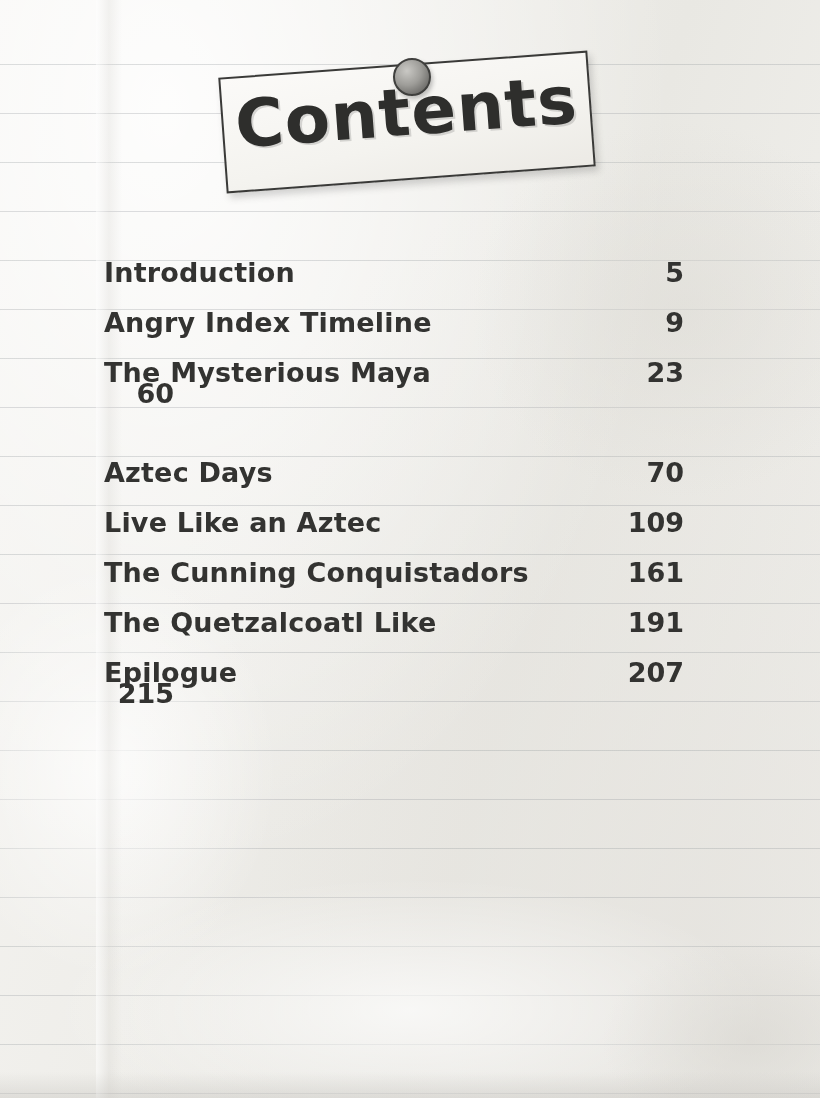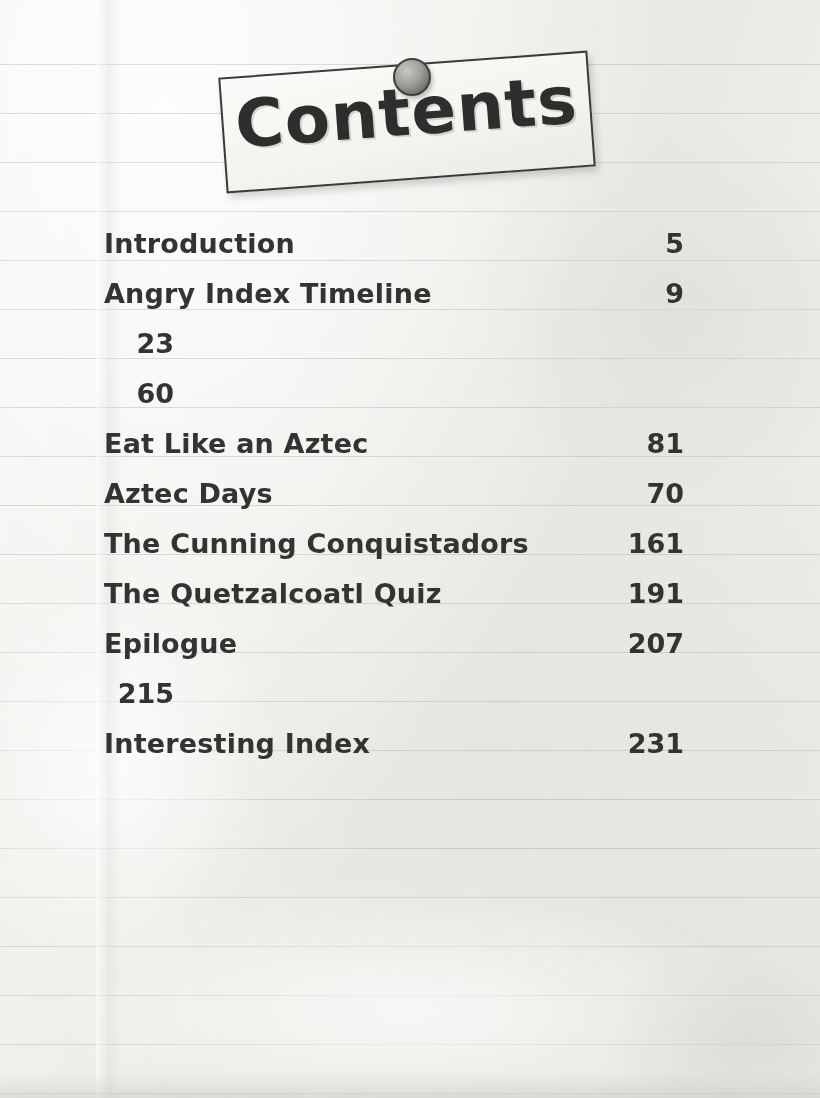--- a/index.html
+++ b/index.html
@@ -106,20 +106,21 @@
     height: 50px;
   }
   .toc-title {
     font-family: "DejaVu Sans", sans-serif;
     font-weight: 700;
     font-size: 27px;
     color: #34343255;
     color: #333331;
     letter-spacing: 0.2px;
     white-space: nowrap;
+    margin-top: 29px;
   }
   .toc-page {
     font-family: "DejaVu Sans", sans-serif;
     font-weight: 700;
     font-size: 27px;
     color: #333331;
     min-width: 70px;
     text-align: right;
   }
 
@@ -162,58 +163,55 @@
       <span class="toc-title">Introduction</span>
       <span class="toc-page">5</span>
     </div>
 
     <div class="toc-row">
       <span class="toc-title">Angry Index Timeline</span>
       <span class="toc-page">9</span>
     </div>
 
     <div class="toc-row">
+      <span class="toc-title">The Mysterious Maya</span>
       <span class="toc-page">23</span>
     </div>
 
     <div class="toc-row">
       <span class="toc-page">60</span>
     </div>
 
-    <div class="toc-row">
-      <span class="toc-title">Eat Like an Aztec</span>
-      <span class="toc-page">81</span>
-    </div>
 
     <div class="toc-row">
       <span class="toc-title">Aztec Days</span>
       <span class="toc-page">70</span>
     </div>
 
+    <div class="toc-row">
+      <span class="toc-title">Live Like an Aztec</span>
+      <span class="toc-page">109</span>
+    </div>
 
     <div class="toc-row">
       <span class="toc-title">The Cunning Conquistadors</span>
       <span class="toc-page">161</span>
     </div>
 
     <div class="toc-row">
-      <span class="toc-title">The Quetzalcoatl Quiz</span>
+      <span class="toc-title">The Quetzalcoatl Like</span>
       <span class="toc-page">191</span>
     </div>
 
     <div class="toc-row">
       <span class="toc-title">Epilogue</span>
       <span class="toc-page">207</span>
     </div>
 
     <div class="toc-row">
       <span class="toc-page">215</span>
     </div>
 
-    <div class="toc-row">
-      <span class="toc-title">Interesting Index</span>
-      <span class="toc-page">231</span>
-    </div>
 
   </div>
 
   <div class="bottom-edge"></div>
 </div>
 
 </body></html>

